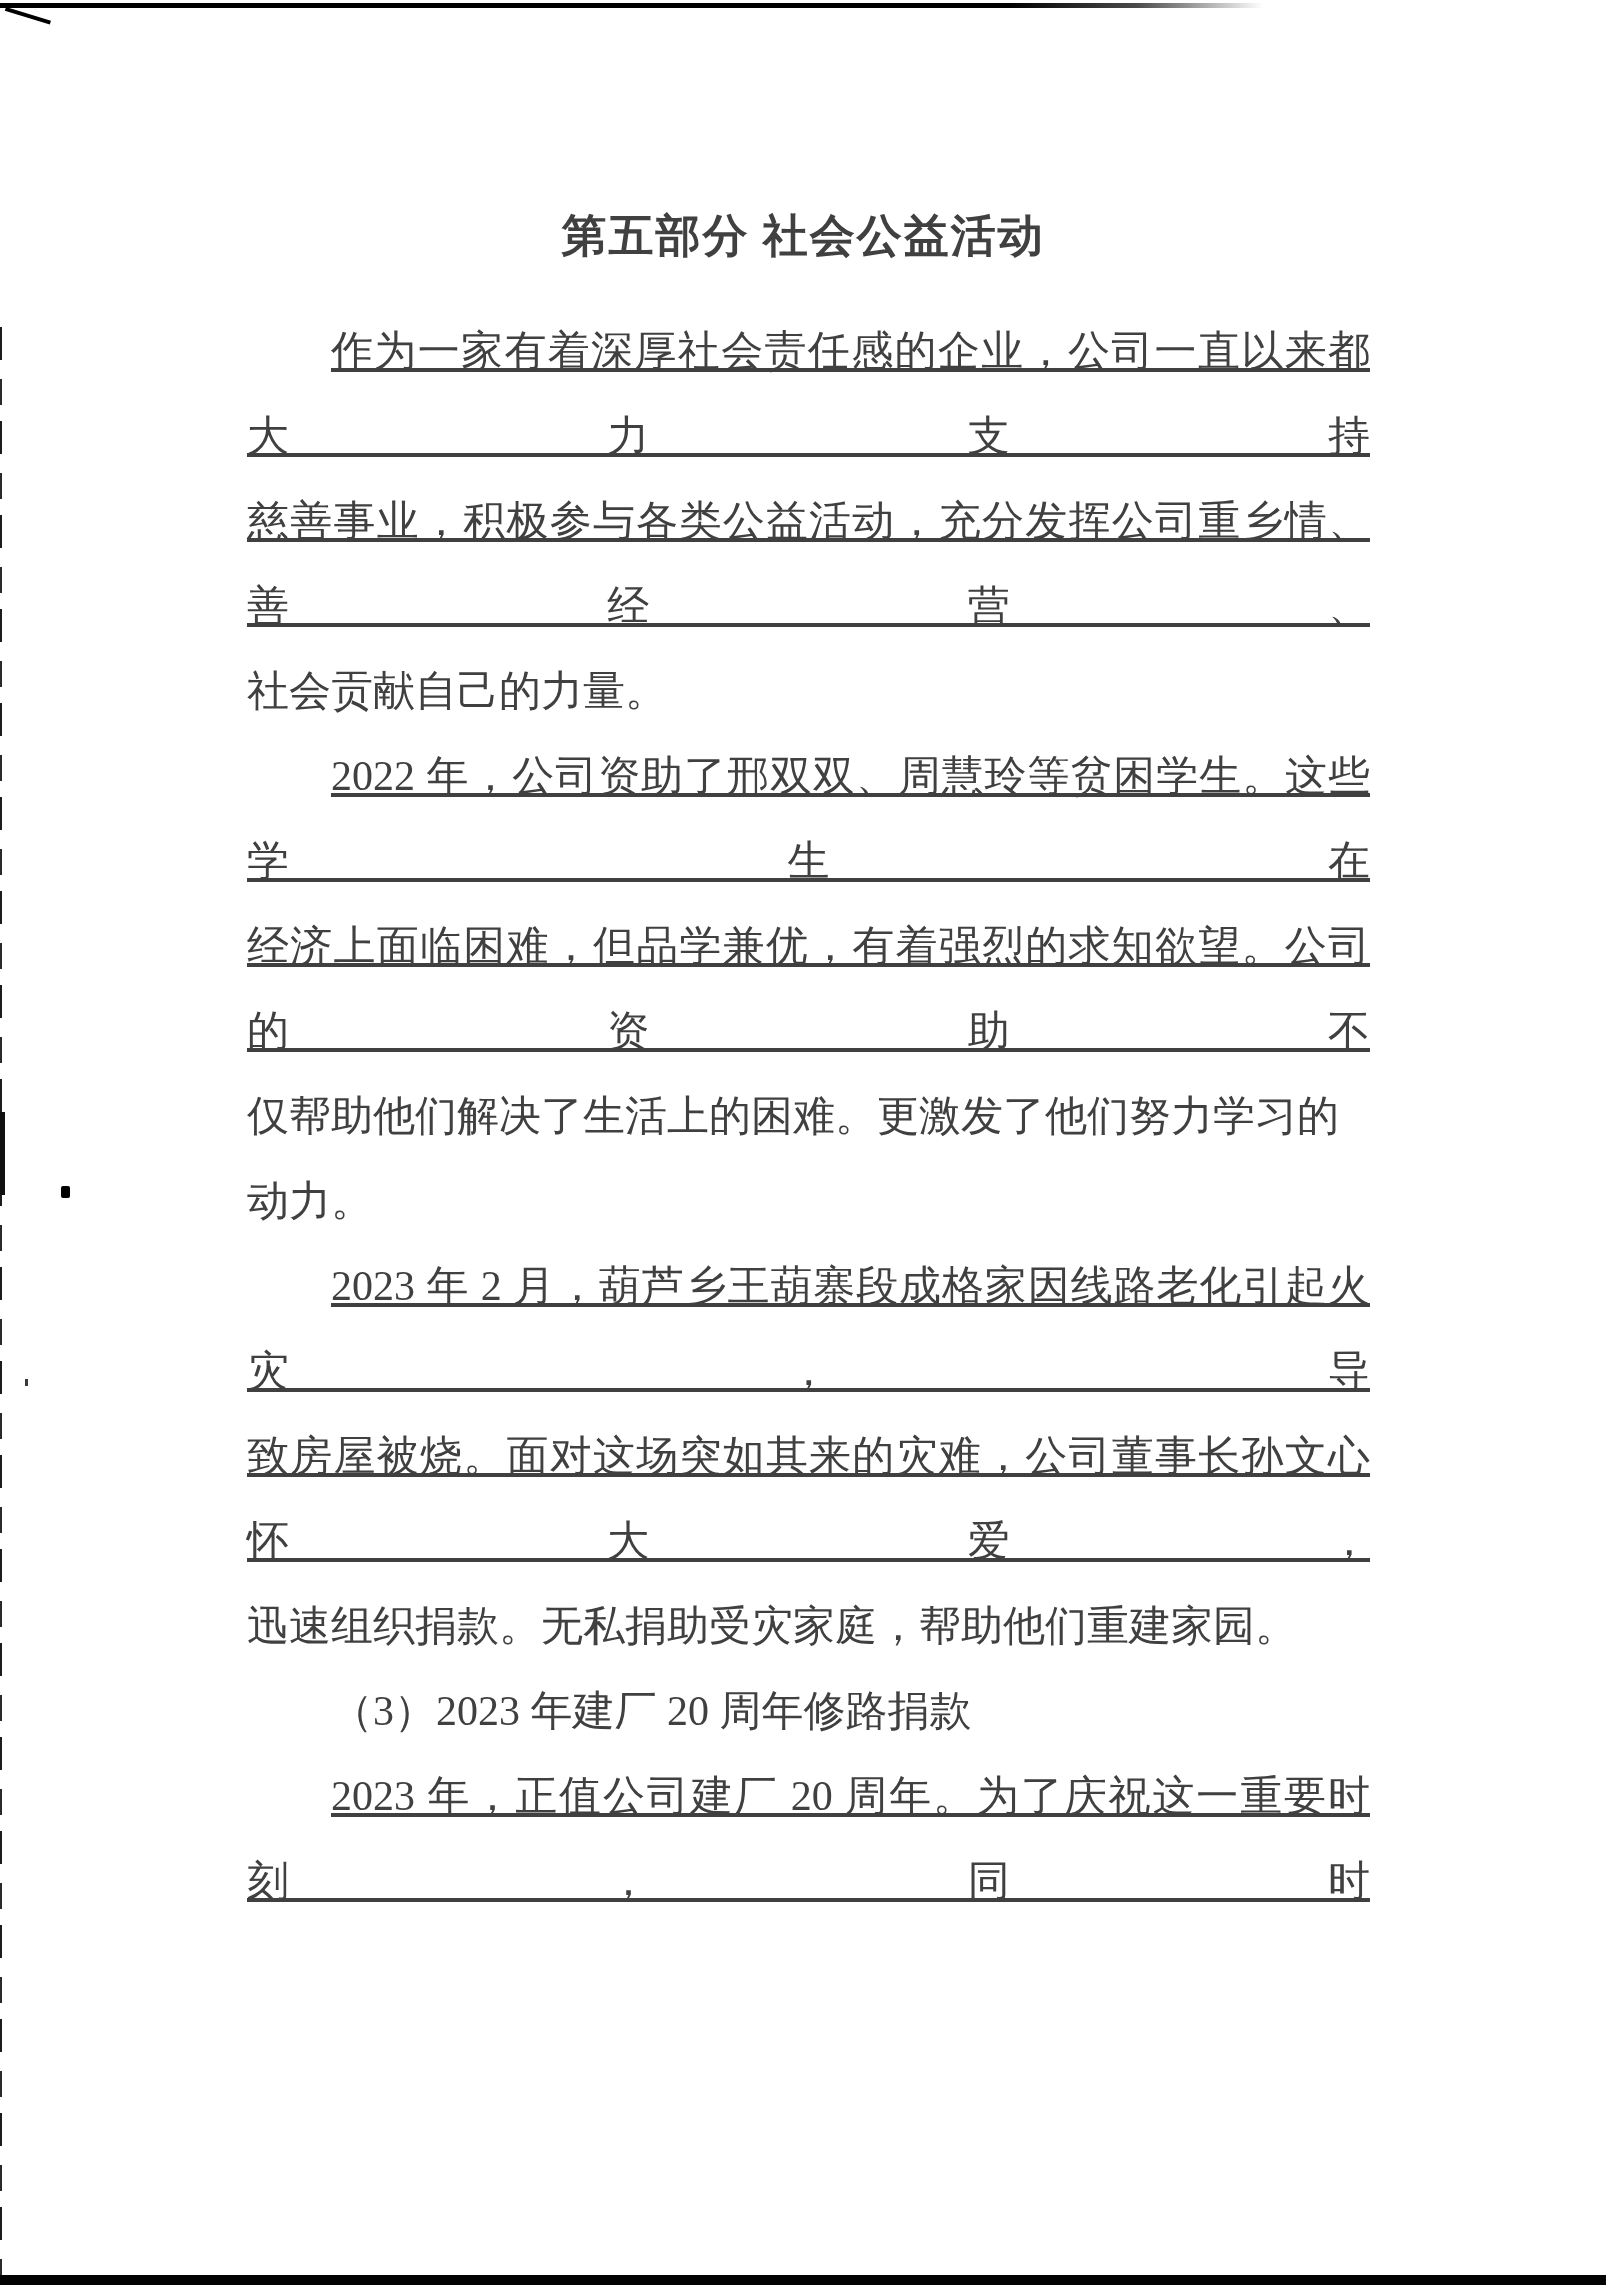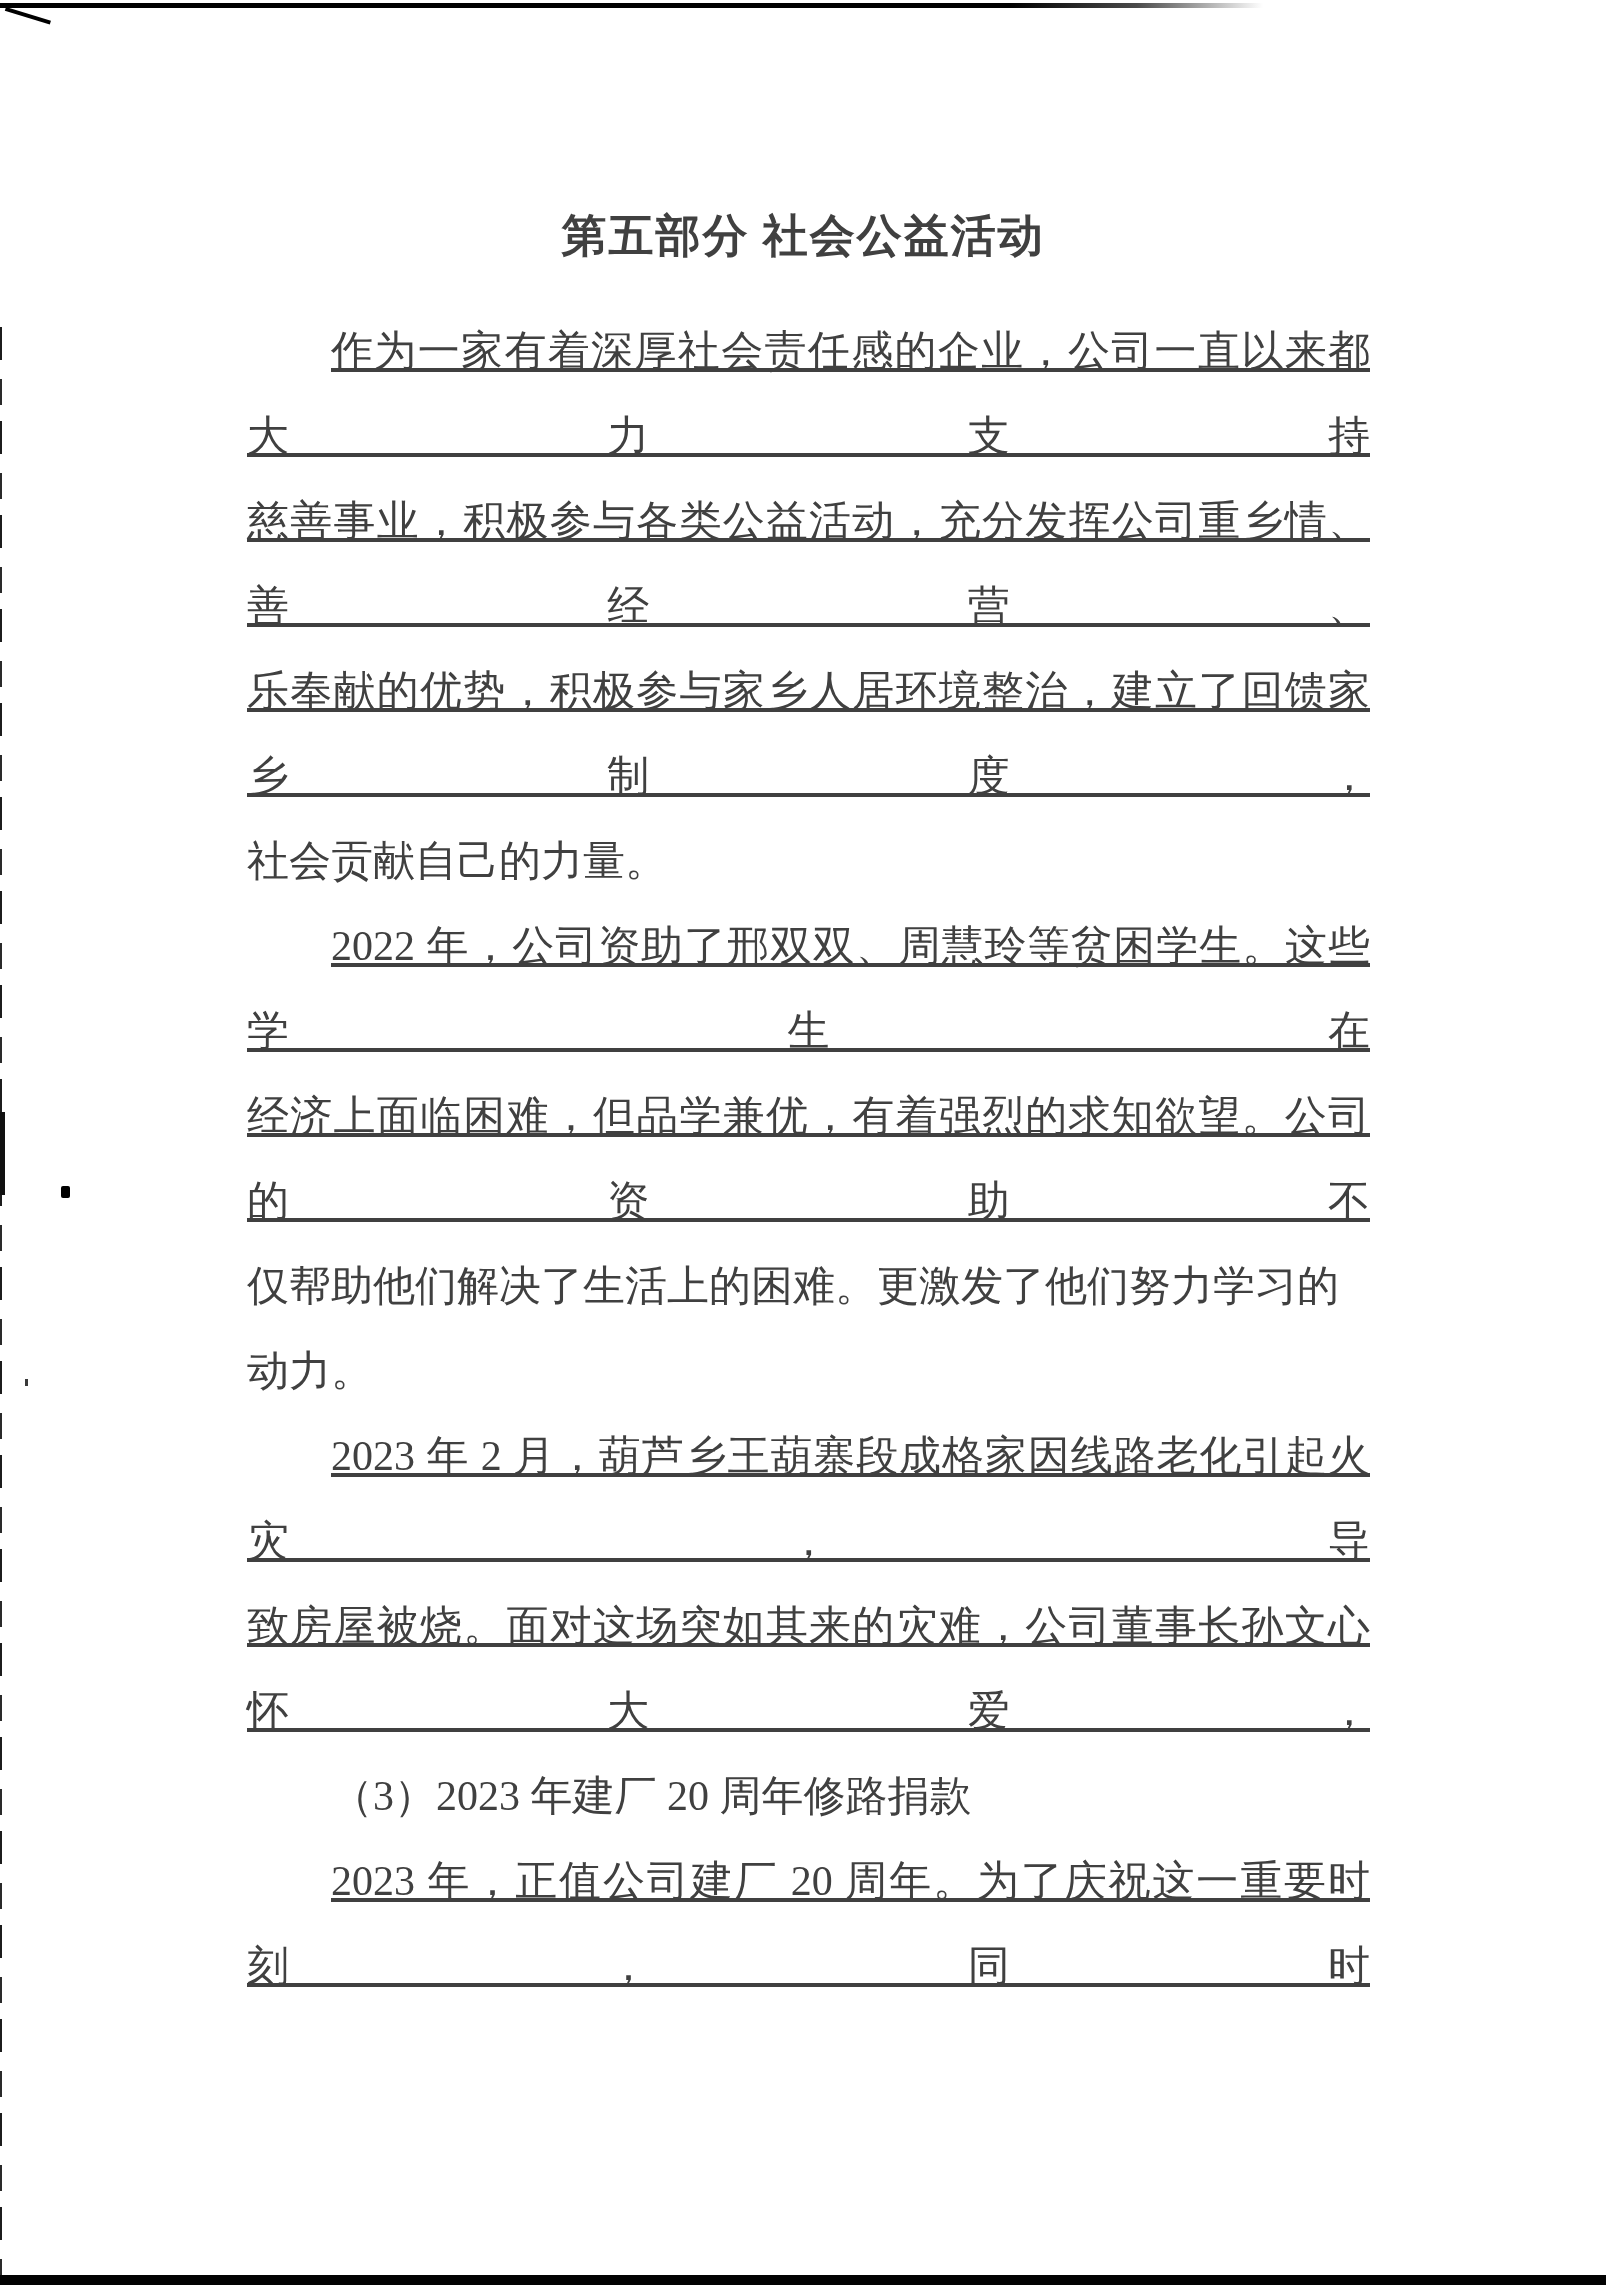--- a/index.html
+++ b/index.html
@@ -129,25 +129,25 @@
   <div class="scan-left-blob"></div>
   <div class="scan-speck-1"></div>
   <div class="scan-speck-2"></div>
   <div class="scan-bottom-edge"></div>
 
   <div class="doc-title">第五部分 社会公益活动</div>
 
   <div class="doc-body" id="doc-body">
       <div class="line indent justify">作为一家有着深厚社会责任感的企业，公司一直以来都大力支持</div>
       <div class="line justify">慈善事业，积极参与各类公益活动，充分发挥公司重乡情、善经营、</div>
-      <div class="line justify">乐奉献的优势，积极参与家乡人居环境整治，建立了回馈家乡制度，</div>
       <div class="line">社会贡献自己的力量。</div>
       <div class="line indent justify">2022 年，公司资助了邢双双、周慧玲等贫困学生。这些学生在</div>
       <div class="line justify">经济上面临困难，但品学兼优，有着强烈的求知欲望。公司的资助不</div>
       <div class="line">仅帮助他们解决了生活上的困难。更激发了他们努力学习的动力。</div>
       <div class="line indent justify">2023 年 2 月，葫芦乡王葫寨段成格家因线路老化引起火灾，导</div>
       <div class="line justify">致房屋被烧。面对这场突如其来的灾难，公司董事长孙文心怀大爱，</div>
+      <div class="line">迅速组织捐款。无私捐助受灾家庭，帮助他们重建家园。</div>
       <div class="line indent">（3）2023 年建厂 20 周年修路捐款</div>
       <div class="line indent justify">2023 年，正值公司建厂 20 周年。为了庆祝这一重要时刻，同时</div>
     </div>
 
 </div>
 
 
 </body></html>

